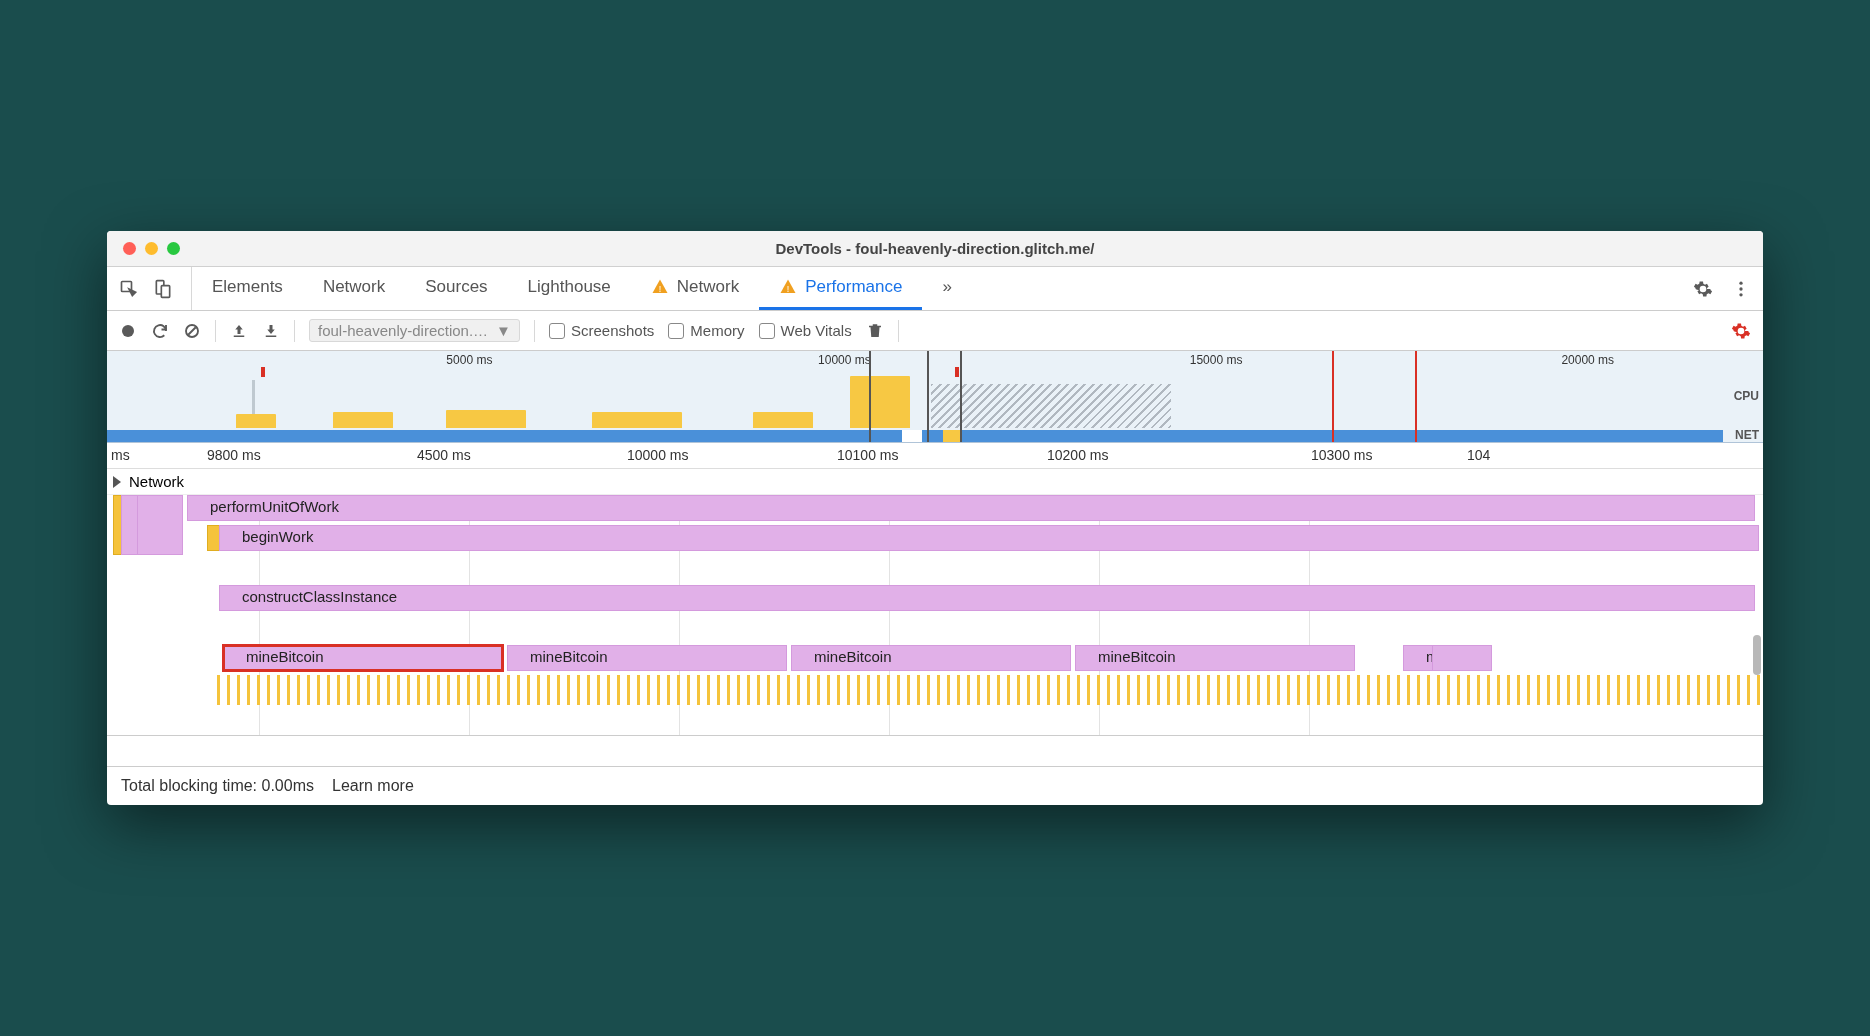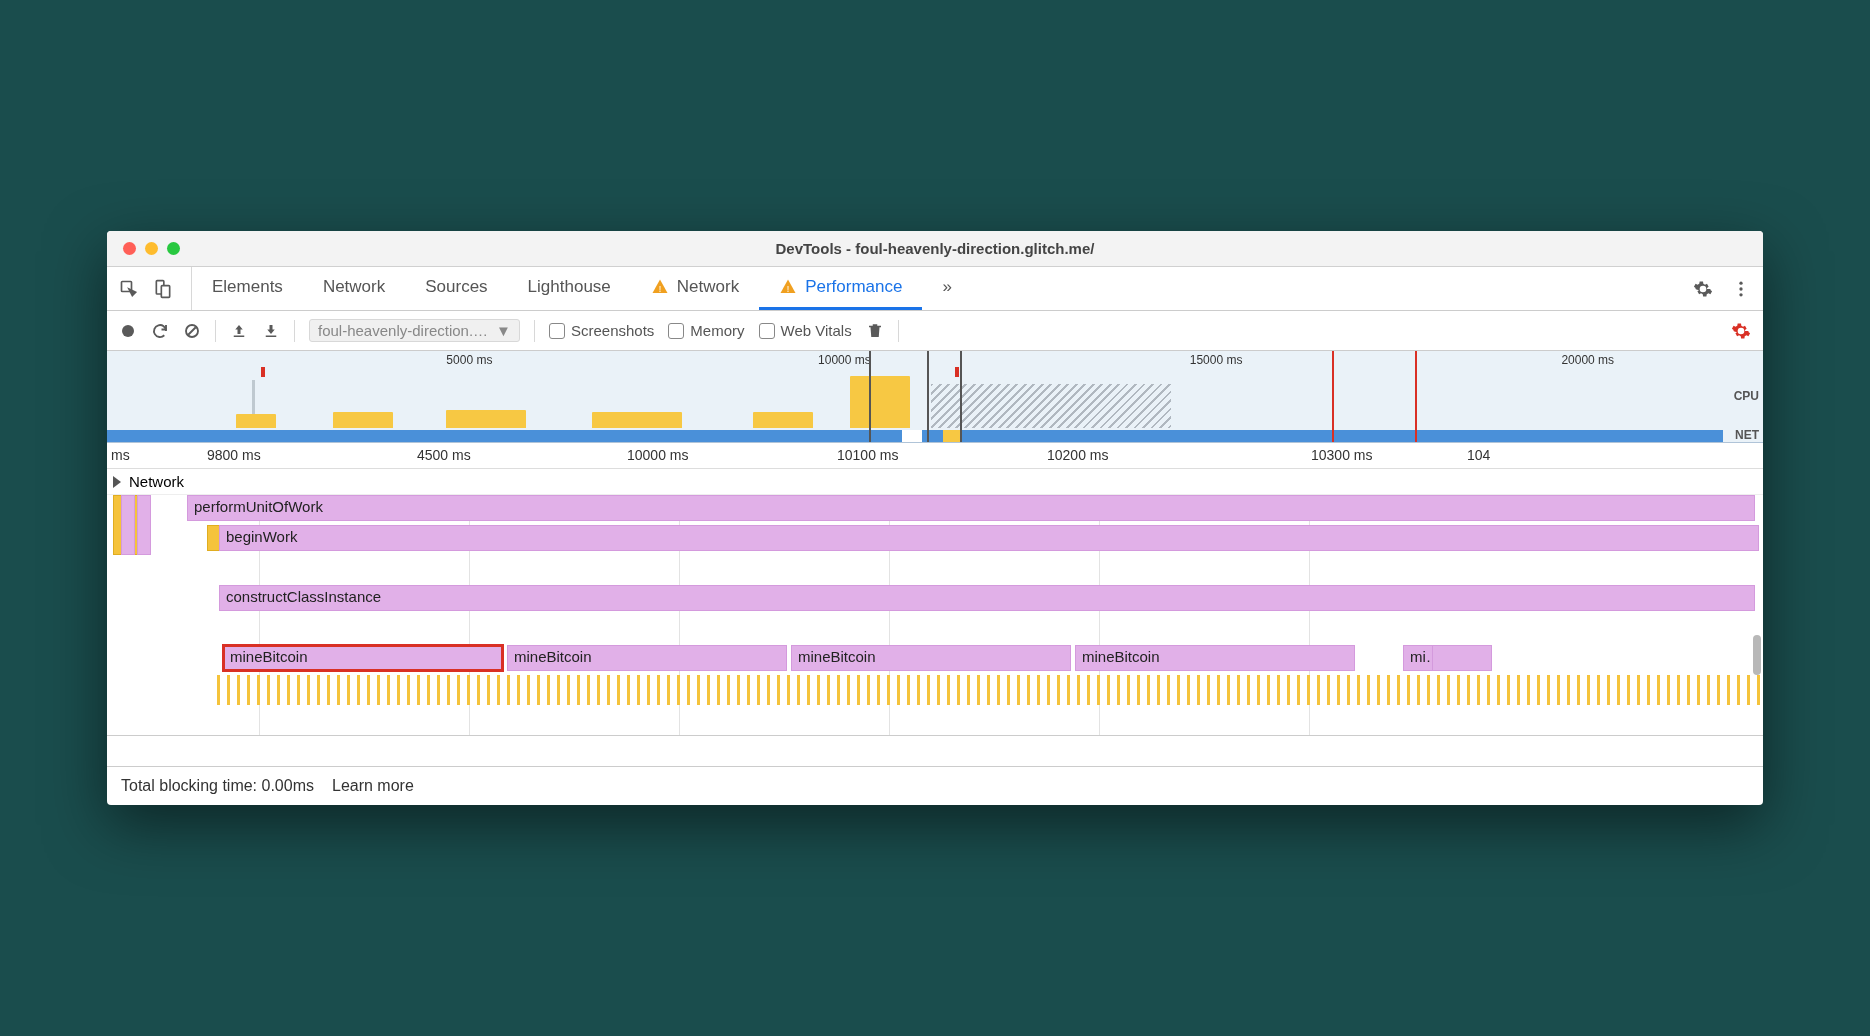--- a/index.html
+++ b/index.html
@@ -227,21 +227,21 @@
   position: absolute;
   height: 28px;
   left: 0; right: 0;
 }
 .flame-item {
   position: absolute;
   height: 26px;
   background: #e1b0e8;
   border: 1px solid #d49add;
   font-size: 15px;
-  padding: 2px 6px;
+  padding: 2px 22px;
   overflow: hidden;
   white-space: nowrap;
   text-overflow: ellipsis;
   color: #222;
 }
 .flame-yellow {
   background: #f5c33b;
   border-color: #e0ad20;
 }
 .flame-hl {

